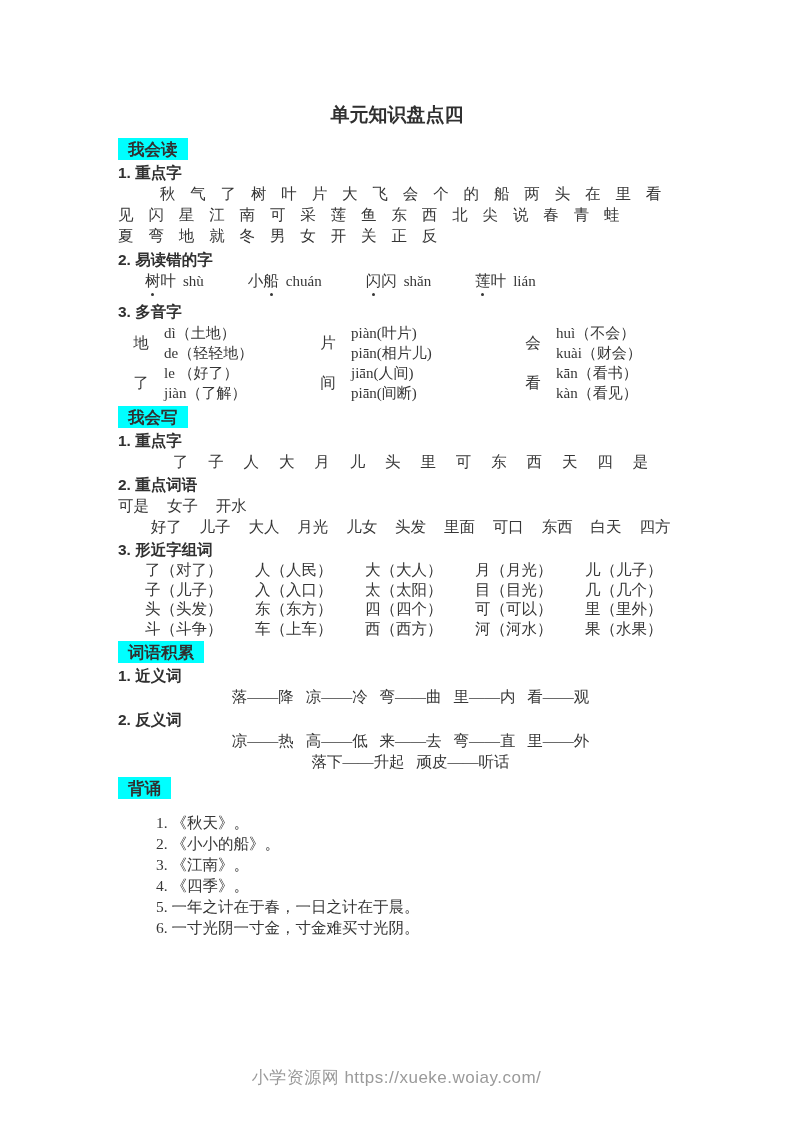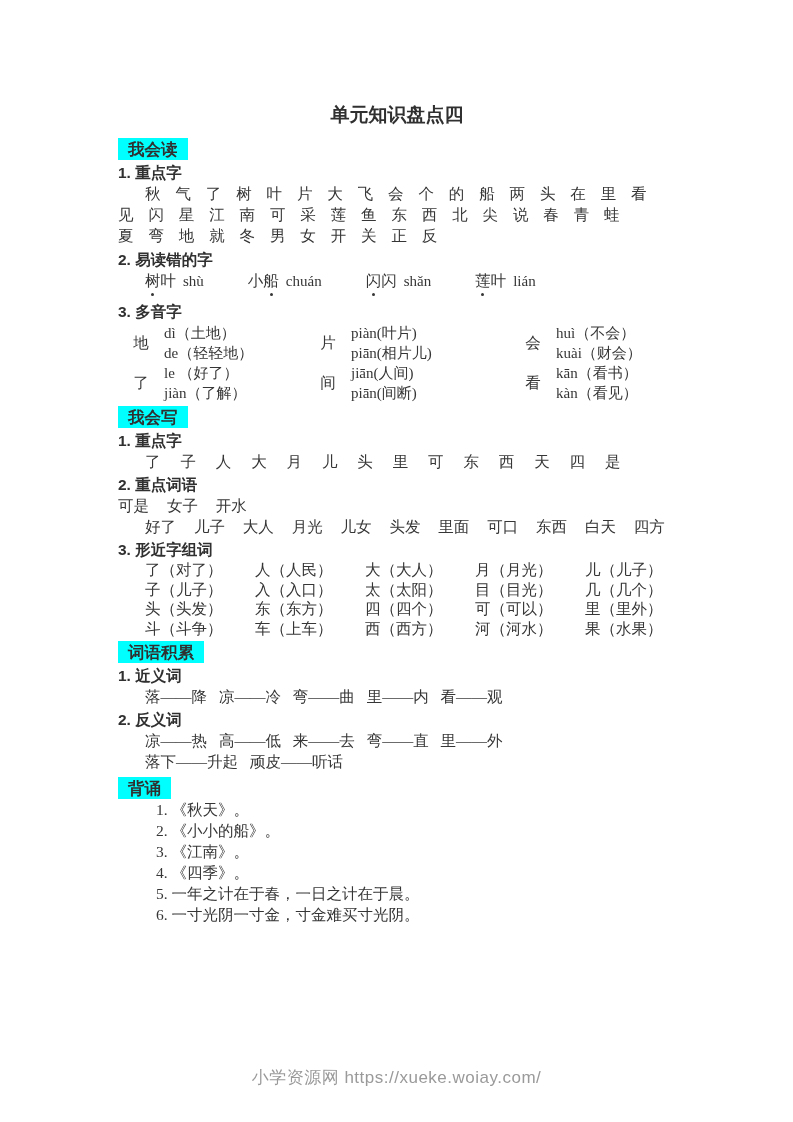--- a/index.html
+++ b/index.html
@@ -44,21 +44,21 @@
     font-weight: 600;
     line-height: 21px;
     margin-top: 2px;
     color: #303030;
   }
   .line {
     font-size: 15.5px;
     line-height: 21px;
     white-space: pre-wrap;
   }
-  .indent { padding-left: 27px; }
+  .indent { padding-left: 27px; text-align: center; }
   .char-line { word-spacing: 11px; }
   .write-char-line { word-spacing: 16px; }
   .word-line { word-spacing: 14px; }
   .pair-line { word-spacing: 8px; }
   
   .pinyin-line {
     display: flex;
     gap: 44px;
     padding-left: 27px;
     padding-bottom: 7px;
@@ -240,21 +240,21 @@
     </div>
     <div class="sub-label">1. 近义词</div>
     <div class="line pair-line indent">落——降 凉——冷 弯——曲 里——内 看——观</div>
     <div class="sub-label">2. 反义词</div>
     <div class="line pair-line indent">凉——热 高——低 来——去 弯——直 里——外</div>
     <div class="line pair-line indent">落下——升起 顽皮——听话</div>
 
     <div class="sec-header-wrap" style="margin-top:5px;">
       <span class="sec-header">背诵</span>
     </div>
-    <div style="margin-top:0;">
+    <div style="margin-top:13px;">
       <div class="recite-item">1. 《秋天》。</div>
       <div class="recite-item">2. 《小小的船》。</div>
       <div class="recite-item">3. 《江南》。</div>
       <div class="recite-item">4. 《四季》。</div>
       <div class="recite-item">5. 一年之计在于春，一日之计在于晨。</div>
       <div class="recite-item">6. 一寸光阴一寸金，寸金难买寸光阴。</div>
     </div>
 
   </div>
 

